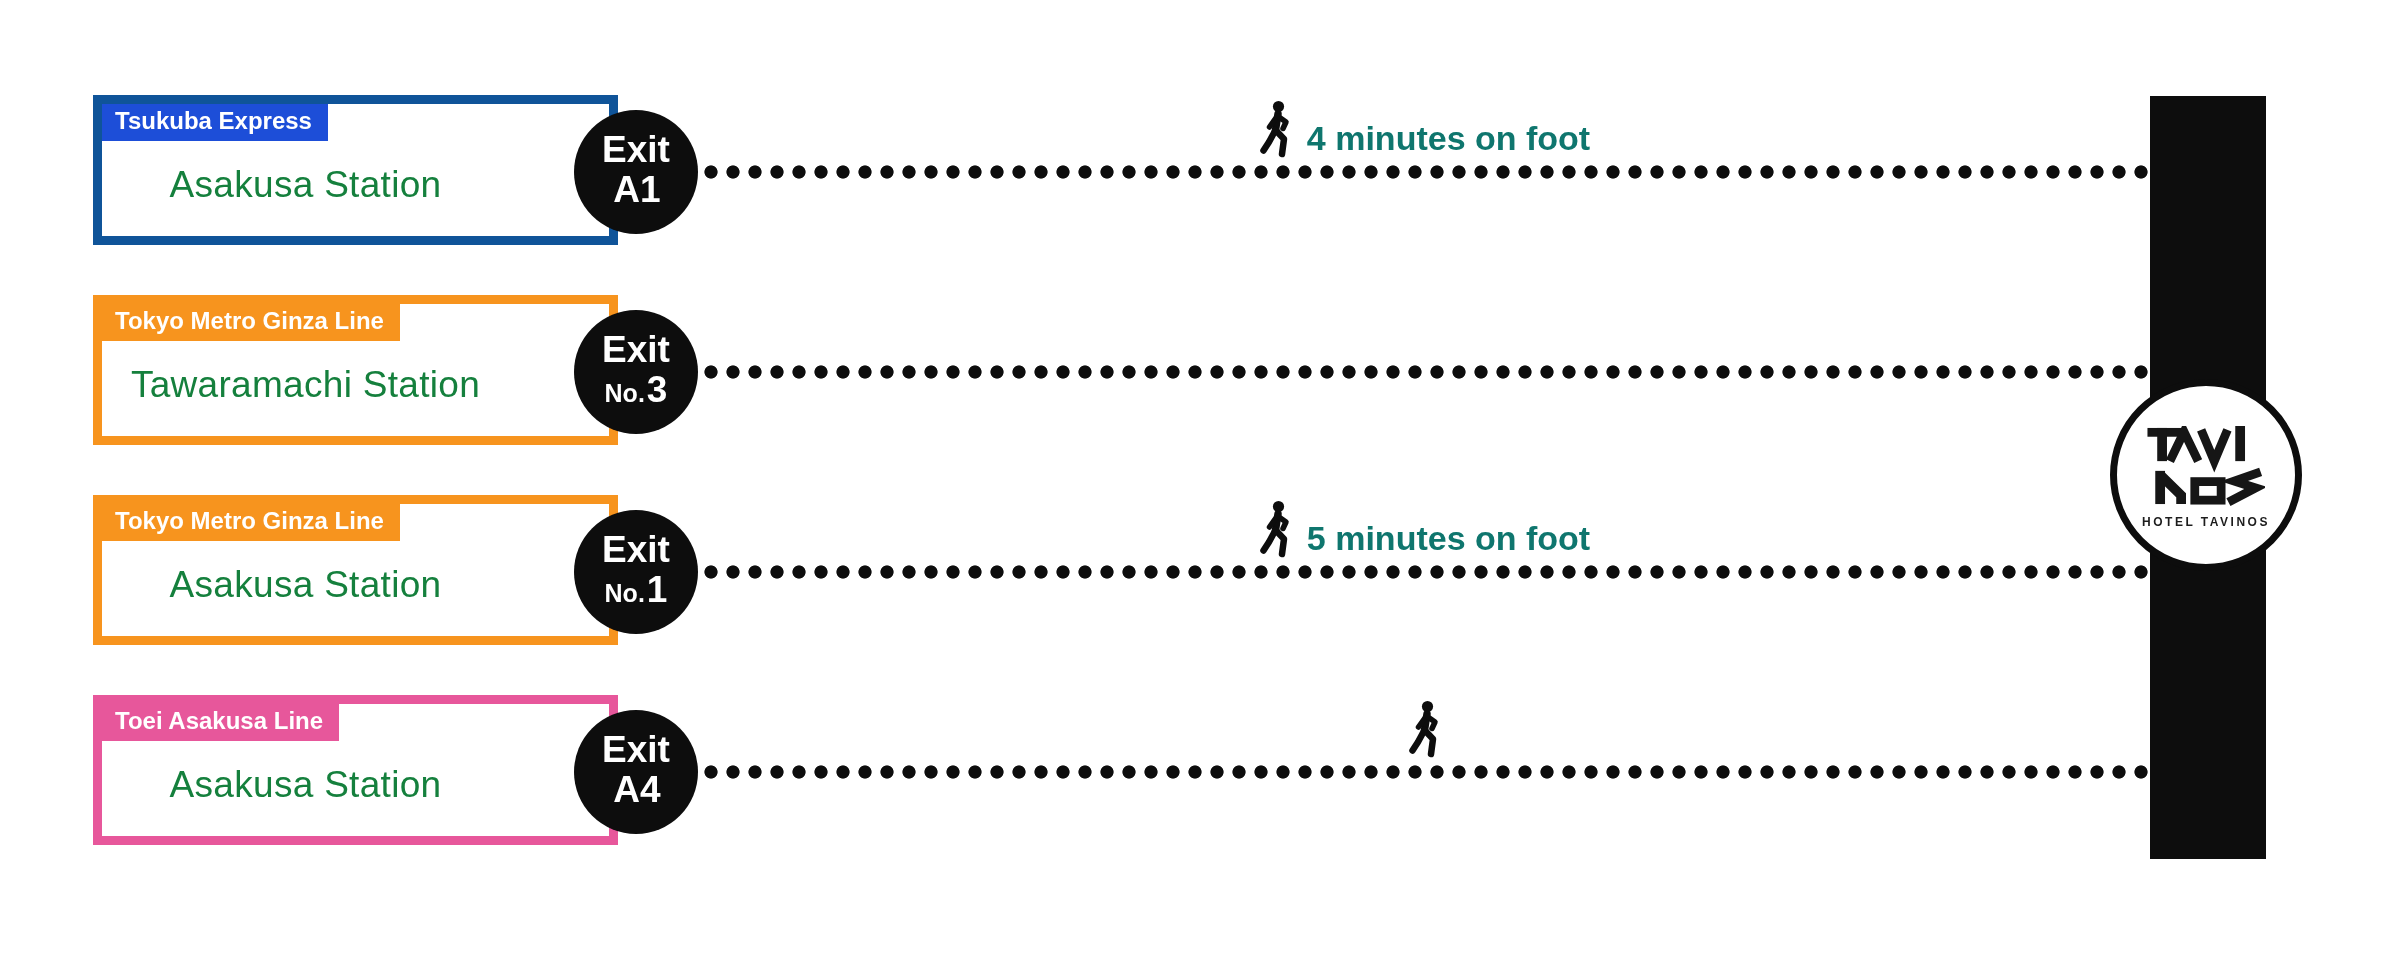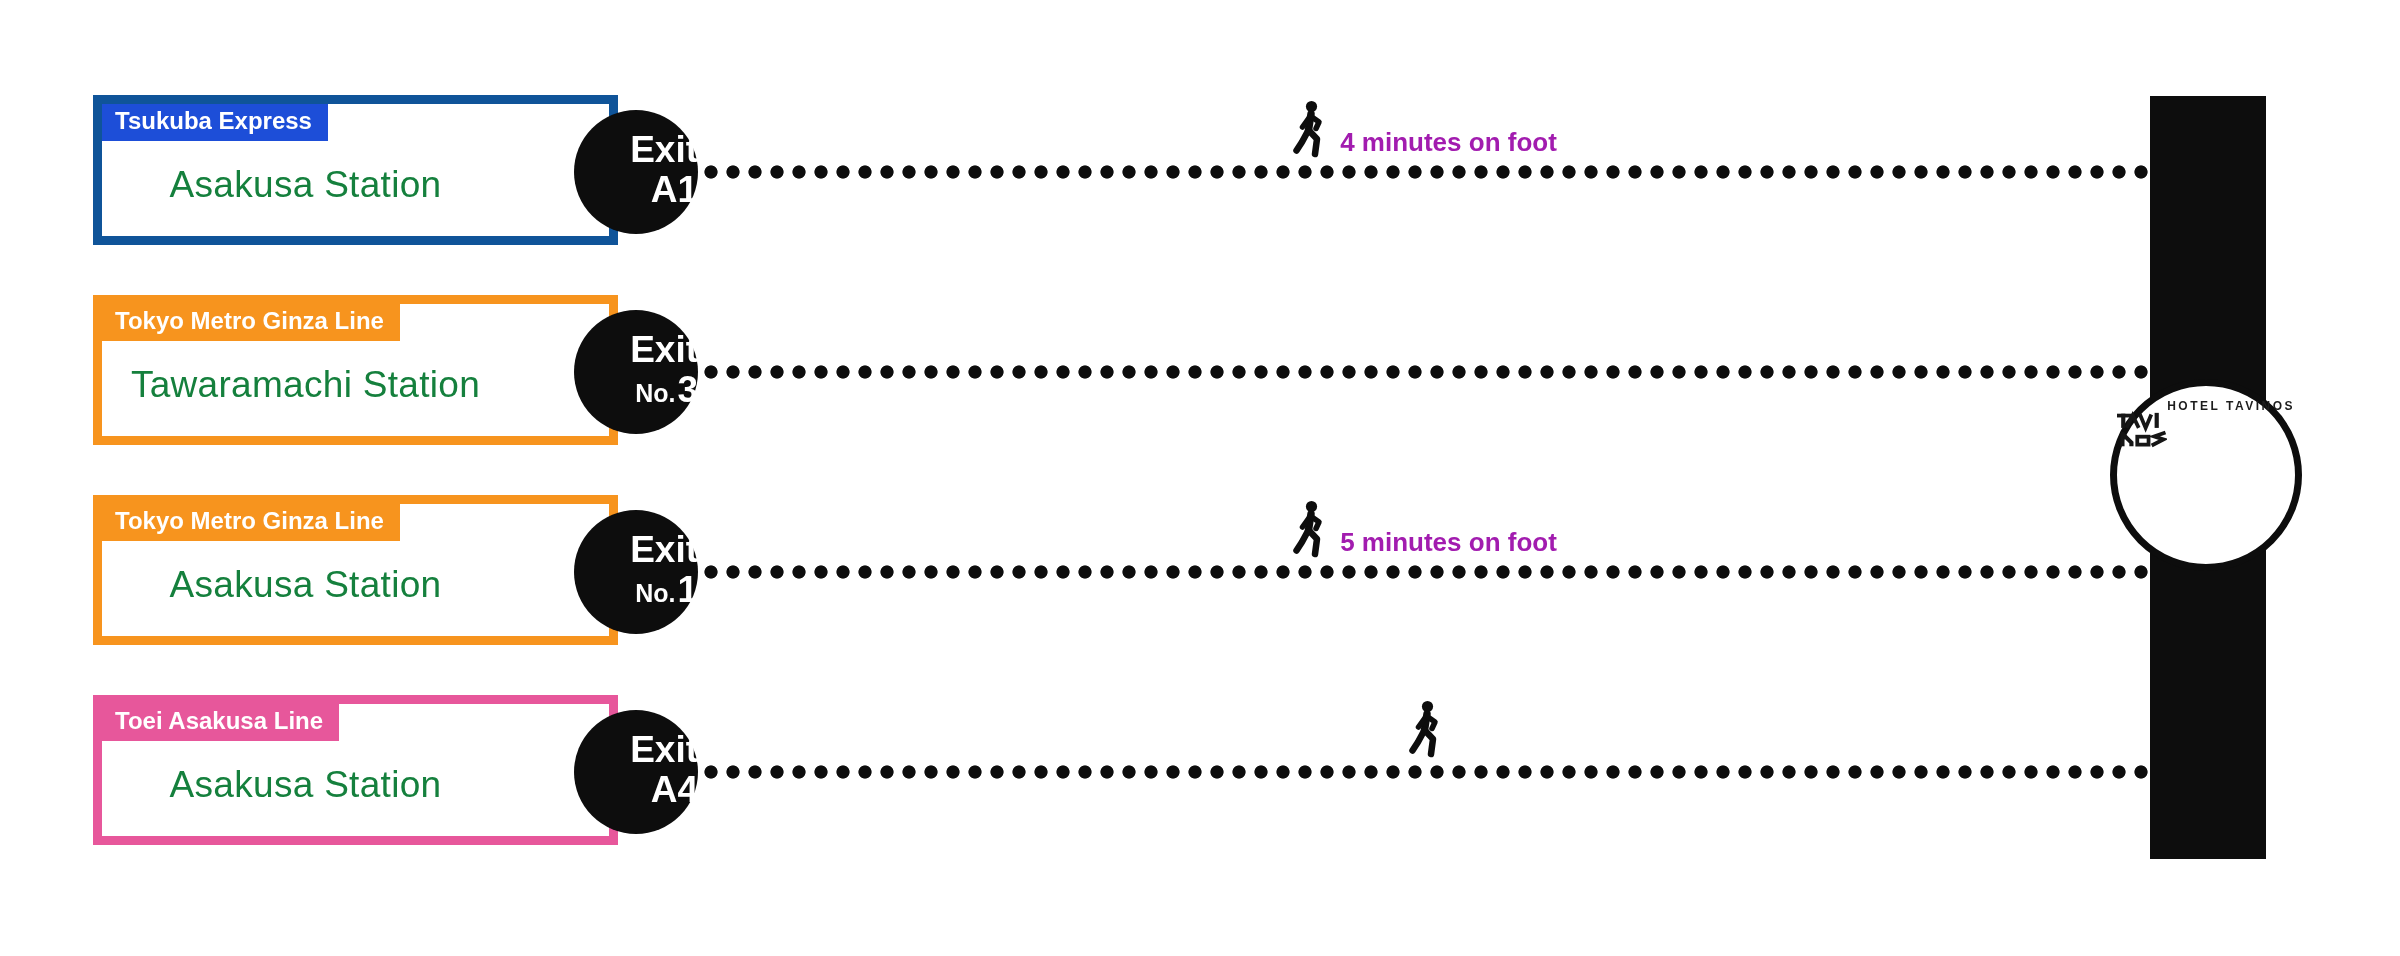--- a/index.html
+++ b/index.html
@@ -24,46 +24,46 @@
     position:absolute; left:0; right:0; top:30px; bottom:0;
     display:flex; align-items:center; justify-content:center;
     padding-right:100px;
     font-size:37px; font-weight:400; color:#15803d; letter-spacing:0.3px;
     white-space:nowrap;
   }
 
   .exit-circle {
     position:absolute; left:574px; top:38px; width:124px; height:124px;
     border-radius:50%; background:#0d0d0d; color:#ffffff; z-index:3;
-    display:flex; flex-direction:column; align-items:flex-end; justify-content:center;
+    display:flex; flex-direction:column; align-items:center; justify-content:center;
     text-align:center;
   }
   .exit-word  { font-size:37px; font-weight:700; line-height:1.0; }
   .exit-line2 { font-size:37px; font-weight:700; line-height:1.2; display:flex; align-items:baseline; }
   .exit-no    { font-size:25px; font-weight:700; margin-right:2px; }
 
   .dot-line {
     position:absolute; left:700px; top:93px; width:1450px; height:14px; z-index:1;
     background-image:radial-gradient(circle 7px, #0d0d0d 6.2px, rgba(0,0,0,0) 7px);
     background-size:22px 14px; background-repeat:repeat-x; background-position:0 0;
   }
 
   .walk-label {
     position:absolute; left:700px; top:14px; width:1450px; height:72px; z-index:2;
     display:flex; align-items:flex-end; justify-content:center; gap:14px;
   }
   .walk-icon { width:33px; height:58px; flex:0 0 auto; }
-  .walk-text { font-size:26px; font-weight:700; color:#a21caf; line-height:1; padding-bottom:3px; white-space:nowrap; }
+  .walk-text { font-size:34px; font-weight:700; color:#0f766e; line-height:1; padding-bottom:3px; white-space:nowrap; }
 
   
   .hotel-bar { position:absolute; left:2150px; top:96px; width:116px; height:763px; z-index:2; }
   .hotel-logo-circle {
     position:absolute; left:2110px; top:379px; width:192px; height:192px; z-index:4;
     background:#ffffff; border:7px solid #0d0d0d; border-radius:50%;
-    display:flex; justify-content:center;
+    display:flex; flex-direction:column; align-items:center; justify-content:center;
     padding-top:4px;
   }
   .logo-mark { display:block; }
   .logo-caption {
     margin-top:9px; font-size:12px; font-weight:700; letter-spacing:2.5px;
     color:#1d1d1d; white-space:nowrap;
   }
 </style>
 </head>
 <body>

